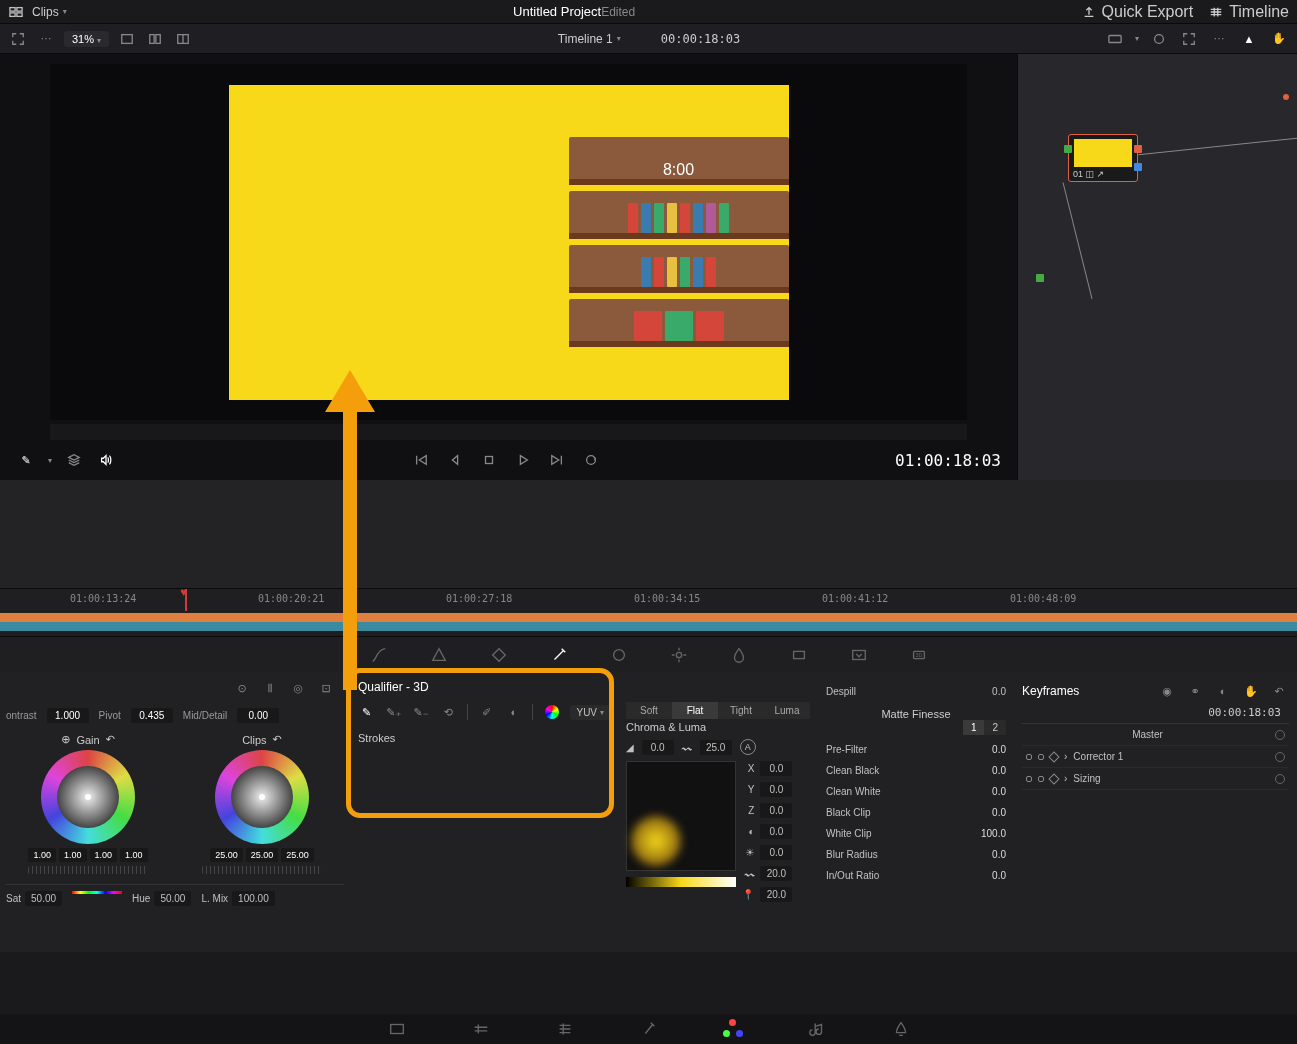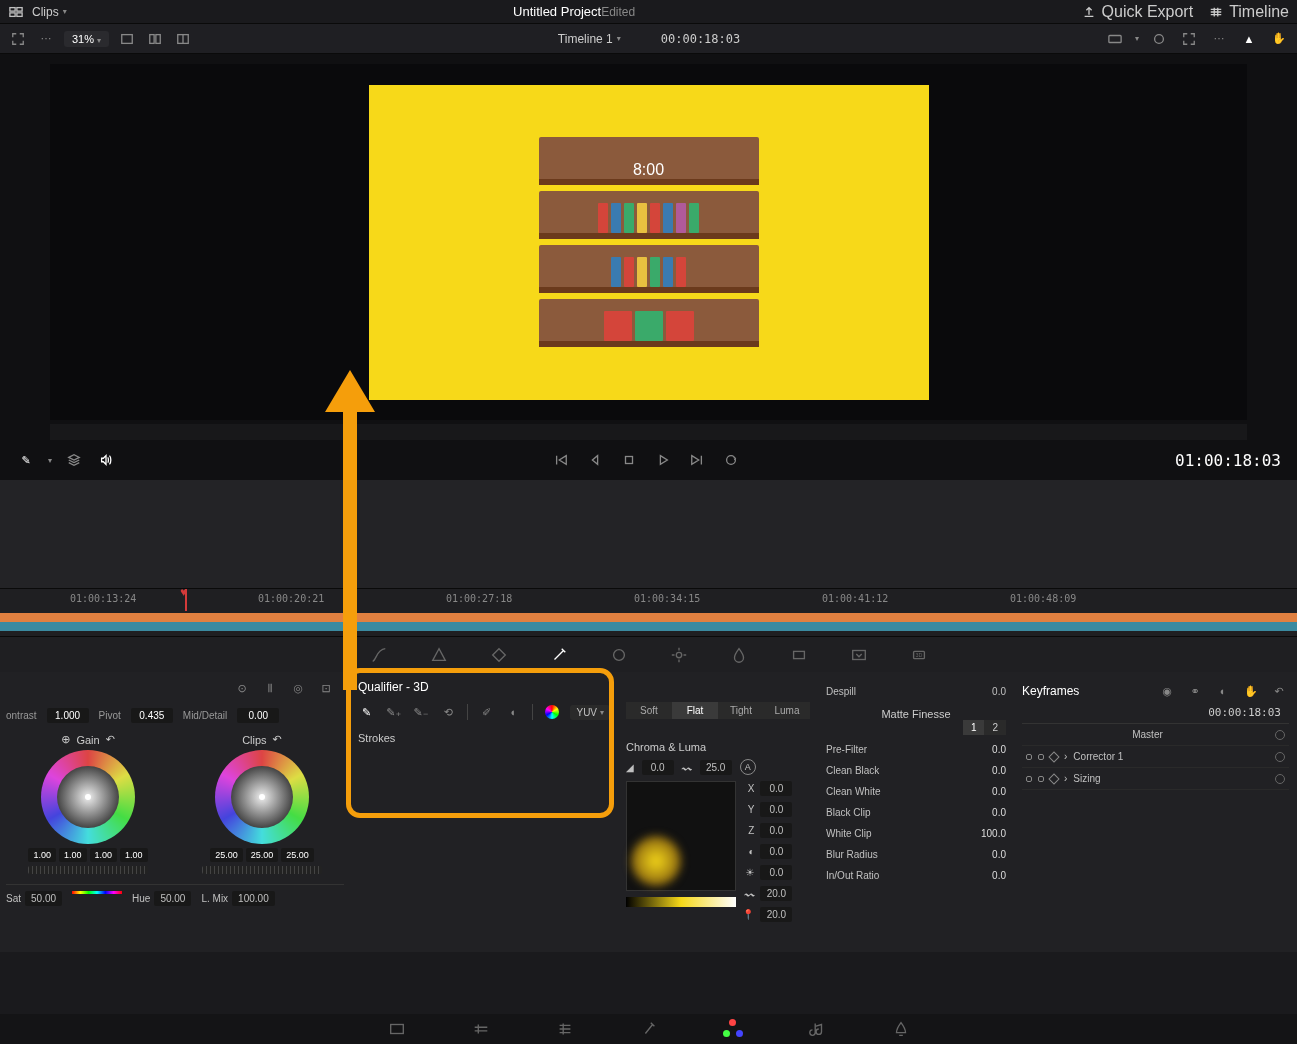--- a/index.html
+++ b/index.html
@@ -23,21 +23,21 @@
 .sub-center { flex: 1; display: flex; align-items: center; justify-content: center; gap: 40px; }
 .sub-right { display: flex; align-items: center; gap: 10px; }
 .zoom-pct { background: #2a2a2e; padding: 2px 8px; border-radius: 3px; color: #fff; font-size: 11px; }
 .tc-display { color: #ccc; font-size: 12px; font-family: monospace; }
 .icon-btn { width: 20px; height: 20px; display: inline-flex; align-items: center; justify-content: center; color: #888; cursor: pointer; }
 
 
 .viewer-row { display: flex; height: 426px; }
 .viewer-panel { flex: 1; background: #101012; display: flex; flex-direction: column; position: relative; }
 .viewer-main { flex: 1; display: flex; align-items: center; justify-content: center; position: relative; background: #0a0a0c; margin: 10px 50px 0 50px; }
-.preview-frame { width: 560px; height: 315px; background: #f7d919; position: relative; display: flex; flex-direction: column; align-items: center; justify-content: center; }
+.preview-frame { width: 560px; height: 315px; background: #f7d919; position: relative; display: flex; flex-direction: column; align-items: flex-end; justify-content: center; }
 .shelf-container { display: flex; flex-direction: column; gap: 6px; }
 .shelf { width: 220px; height: 48px; background: #8b5a3c; border-radius: 2px; position: relative; display: flex; align-items: flex-end; justify-content: center; gap: 3px; padding-bottom: 6px; }
 .shelf::after { content: ''; position: absolute; bottom: 0; left: 0; right: 0; height: 6px; background: #6b3a1c; }
 .book { width: 10px; height: 30px; border-radius: 1px; }
 .book.r { background: #d4453a; } .book.b { background: #3a7bb0; } .book.g { background: #3aaa6a; } .book.y { background: #e8c040; } .book.p { background: #b05a9a; }
 .timer { color: #fff; font-size: 16px; font-weight: 300; }
 
 .viewer-ctrl { height: 40px; display: flex; align-items: center; padding: 0 16px; gap: 12px; }
 .viewer-ctrl-center { flex: 1; display: flex; align-items: center; justify-content: center; gap: 14px; }
 .big-tc { color: #fff; font-size: 16px; font-family: monospace; font-weight: 500; }
@@ -115,21 +115,21 @@
 .circ-btn { width: 16px; height: 16px; border: 1px solid #888; border-radius: 50%; display: flex; align-items: center; justify-content: center; font-size: 9px; }
 .xyz-col { display: flex; flex-direction: column; gap: 6px; font-size: 10px; }
 .xyz-col .row { display: flex; align-items: center; gap: 6px; justify-content: flex-end; }
 .xyz-col .row .val { background: #181818; padding: 2px 6px; border-radius: 2px; min-width: 32px; text-align: center; }
 .chroma-scope { width: 110px; height: 110px; background: #111; border: 1px solid #333; position: relative; display: inline-block; }
 .chroma-scope::after { content: ''; position: absolute; left: 4px; bottom: 4px; width: 50px; height: 50px; background: radial-gradient(circle, #f7d919, #8a6610 70%, transparent); border-radius: 50%; filter: blur(4px); }
 .chroma-body { display: flex; gap: 6px; }
 .hue-strip { width: 110px; height: 10px; background: linear-gradient(90deg, #000, #f7d919, #fff); margin-top: 4px; }
 
 .panel-matte { width: 196px; padding: 8px; }
-.tab-row { display: flex; gap: 0; margin-bottom: 22px; }
+.tab-row { display: flex; gap: 0; margin-bottom: 2px; }
 .tab-btn { flex: 1; text-align: center; padding: 3px 0; font-size: 10px; background: #2a2a2a; color: #aaa; }
 .tab-btn.active { background: #3a3a3a; color: #fff; }
 .matte-hdr { font-size: 11px; color: #ccc; margin-bottom: 6px; display: flex; align-items: center; flex-direction: column; }
 .matte-tabs { display: flex; margin-left: auto; }
 .matte-tabs .t { padding: 2px 8px; font-size: 10px; background: #2a2a2a; }
 .matte-tabs .t.active { background: #3a3a3a; color: #fff; }
 .matte-list { display: flex; flex-direction: column; gap: 4px; }
 .matte-list .row { display: flex; justify-content: space-between; font-size: 10px; padding: 3px 0; }
 .matte-list .row .val { color: #ddd; }
 
@@ -322,20 +322,33 @@
           </span>
         <span class="icon-btn">
             <svg class="ic" viewBox="0 0 16 16">
               <path d="M3 8a5 5 0 0110 0 5 5 0 01-10 0M11 5l2 1-1 2"></path>
             </svg>
           </span>
       </div>
       <span class="big-tc">01:00:18:03</span>
     </div>
   </div>
+  <div class="node-panel">
+    <div style="position:absolute; top:40px; right:8px; width:6px; height:6px; background:#e06040; border-radius:50%;"></div>
+    <div class="node sel">
+      <div class="node-dot" style="background:#4a4; top:10px; left:-5px;"></div>
+      <div class="node-dot" style="background:#e06040; top:10px; right:-5px;"></div>
+      <div class="node-dot" style="background:#48d; top:28px; right:-5px;"></div>
+      <div class="node-thumb"></div>
+      <div class="node-lbl"><span>01</span> ◫ ↗</div>
+    </div>
+    <div class="node-dot" style="background:#4a4; top:220px; left:18px;"></div>
+    <div class="node-line" style="top:92px; left:120px; width:160px; transform:rotate(-6deg);"></div>
+    <div class="node-line" style="top:128px; left:45px; width:120px; transform:rotate(76deg); transform-origin:left;"></div>
+  </div>
 </div>
 
 <div class="empty-strip"></div>
 
 <div class="timeline-ruler">
   <div class="ruler-track">
     <span class="ruler-tick" style="left:70px">01:00:13:24</span>
     <span class="ruler-tick" style="left:258px">01:00:20:21</span>
     <span class="ruler-tick" style="left:446px">01:00:27:18</span>
     <span class="ruler-tick" style="left:634px">01:00:34:15</span>

